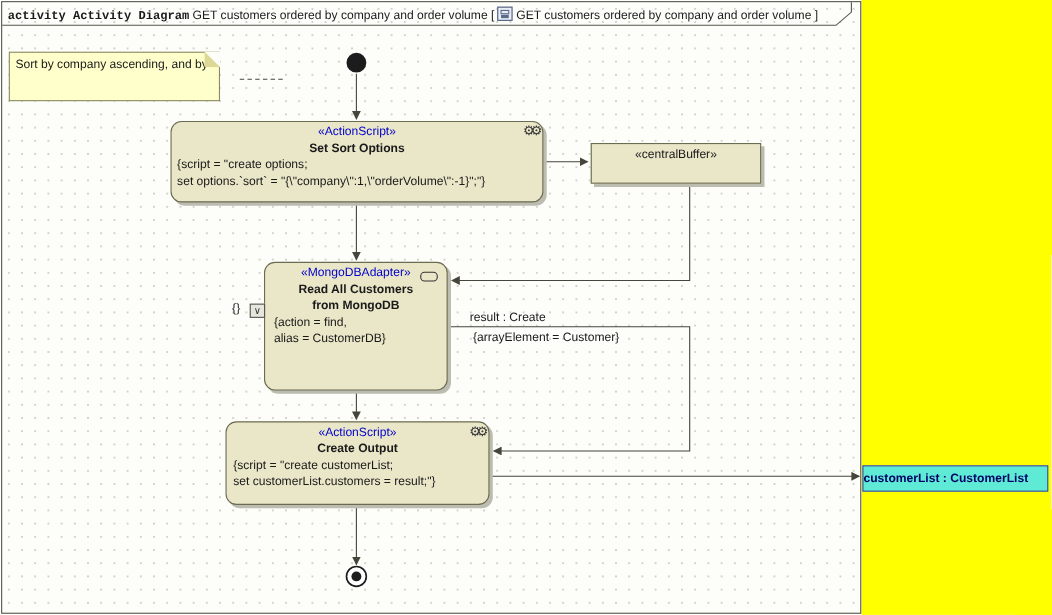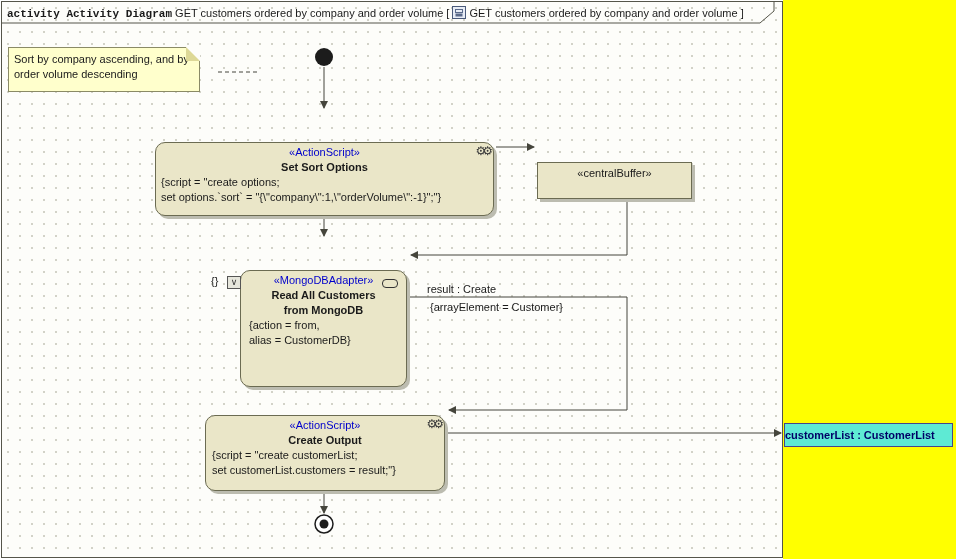--- a/index.html
+++ b/index.html
@@ -18,21 +18,21 @@
   .frame-title{position:absolute;left:5px;top:4px;white-space:nowrap;}
   .tbold{font-weight:bold;font-family:Liberation Mono, monospace;}
   .diagram-icon{display:inline-block;position:relative;width:12px;height:11px;border:1px solid #4a5a7a;
     background:#e8edf6;vertical-align:-2px;margin:0 3px;}
   .diagram-icon i{position:absolute;left:2px;top:2px;width:6px;height:2px;border:1px solid #5a6a8a;
     box-shadow:0 4px 0 -0.5px #5a6a8a;}
   svg.connectors{position:absolute;left:0;top:0;}
 
   .node{
     position:absolute;background:#eae6c8;border:1px solid #6b6b52;
-    box-shadow:3px 3px 0 #bcbcb0;text-align:center;line-height:15px;margin-top:32px;
+    box-shadow:3px 3px 0 #bcbcb0;text-align:center;line-height:15px;
   }
   .rounded{border-radius:10px;}
   .stereo{color:#0000cc;}
   .stereo-dark{color:#1a1a1a;}
   .nname{font-weight:bold;}
   .body-left{text-align:left;padding:0 5px;white-space:nowrap;}
   .gears{position:absolute;top:1px;right:4px;font-size:12px;letter-spacing:-4px;color:#3a3a3a;line-height:14px;}
   .capsule-icon{position:absolute;top:8px;right:8px;width:14px;height:7px;border:1px solid #333;border-radius:4px;background:#eae6c8;}
 
   .note{
@@ -99,41 +99,40 @@
     </g>
 
     <g>
       <circle cx="324" cy="524" r="9" fill="#ffffff" stroke="#1c1c1c" stroke-width="1.5"></circle>
       <circle cx="324" cy="524" r="4.5" fill="#1c1c1c"></circle>
     </g>
   </svg>
 
   <div class="note">
     <div>Sort by company ascending, and by</div>
-    <div>order volume descending</div>
     <i class="fold"></i>
   </div>
 
   <div class="node rounded" style="left:155px;top:110px;width:339px;height:74px;padding-top:2px;box-sizing:border-box;">
     <div class="stereo">«ActionScript»</div>
     <div class="nname">Set Sort Options</div>
     <div class="body-left">{script = "create options;</div>
     <div class="body-left">set options.`sort` = "{\"company\":1,\"orderVolume\":-1}";"}</div>
     <span class="gears">⚙⚙</span>
   </div>
 
   <div class="node" style="left:537px;top:130px;width:155px;height:37px;padding-top:2px;box-sizing:border-box;line-height:16px;">
     <div class="stereo-dark">«centralBuffer»</div>
   </div>
 
   <div class="node rounded" style="left:240px;top:238px;width:167px;height:117px;padding-top:2px;box-sizing:border-box;">
     <div class="stereo">«MongoDBAdapter»</div>
     <div class="nname">Read All Customers</div>
     <div class="nname">from MongoDB</div>
-    <div class="body-left" style="padding-left:8px;">{action = from,</div>
+    <div class="body-left" style="padding-left:8px;">{action = find,</div>
     <div class="body-left" style="padding-left:8px;">alias = CustomerDB}</div>
     <span class="capsule-icon"></span>
   </div>
 
   <div class="node rounded" style="left:205px;top:383px;width:240px;height:76px;padding-top:2px;box-sizing:border-box;">
     <div class="stereo">«ActionScript»</div>
     <div class="nname">Create Output</div>
     <div class="body-left" style="padding-left:6px;">{script = "create customerList;</div>
     <div class="body-left" style="padding-left:6px;">set customerList.customers = result;"}</div>
     <span class="gears">⚙⚙</span>

